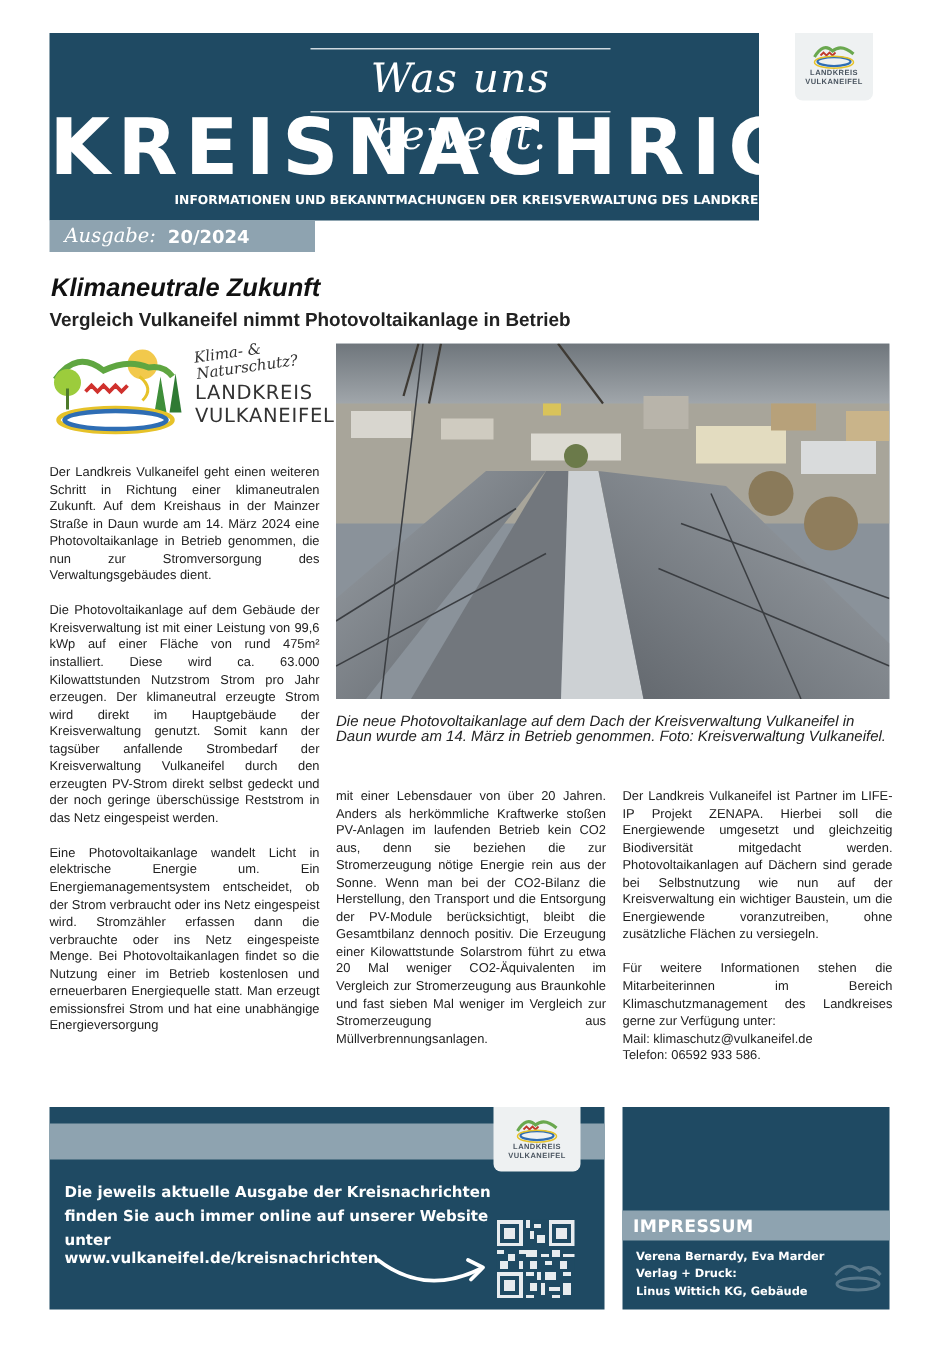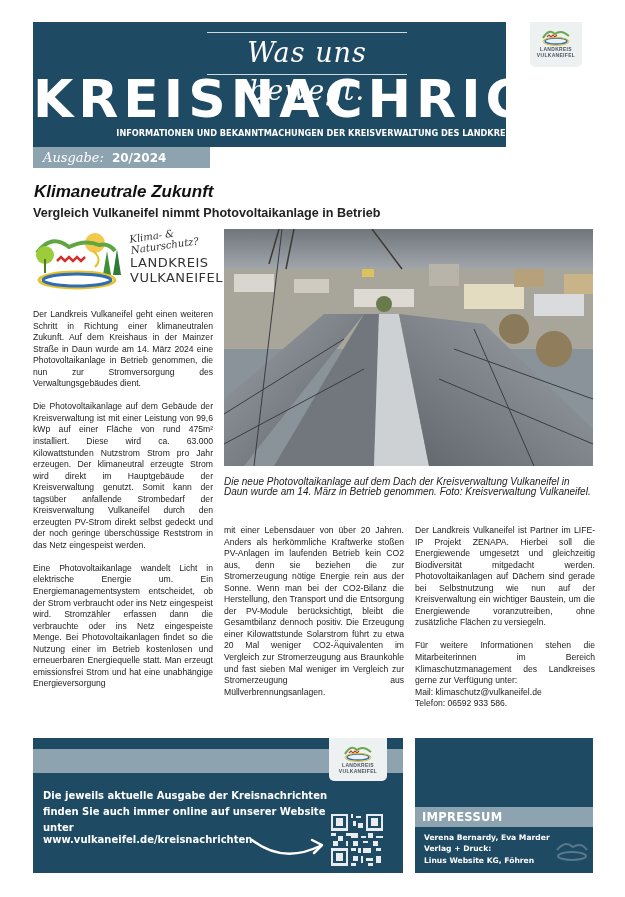--- a/index.html
+++ b/index.html
@@ -237,19 +237,19 @@
         <rect x="15" y="20" width="2" height="1"></rect>
     </g>
   </svg>
 </div>
 
 <div class="impressum">
   <div class="band b2">IMPRESSUM</div>
   <div class="txt t2">
     <div>Verena Bernardy, Eva Marder</div>
     <div>Verlag + Druck:</div>
-    <div>Linus Website KG, Föhren</div>
+    <div>Linus Wittich KG, Gebäude</div>
   </div>
   <svg class="watermark" viewBox="0 0 34 24">
     <path d="M2 12 Q10 2 18 9 Q26 4 32 12" stroke="#fff" stroke-width="2" fill="none"></path>
     <ellipse cx="17" cy="18" rx="14" ry="4" fill="none" stroke="#fff" stroke-width="2"></ellipse>
   </svg>
 </div>
 
 </body></html>

